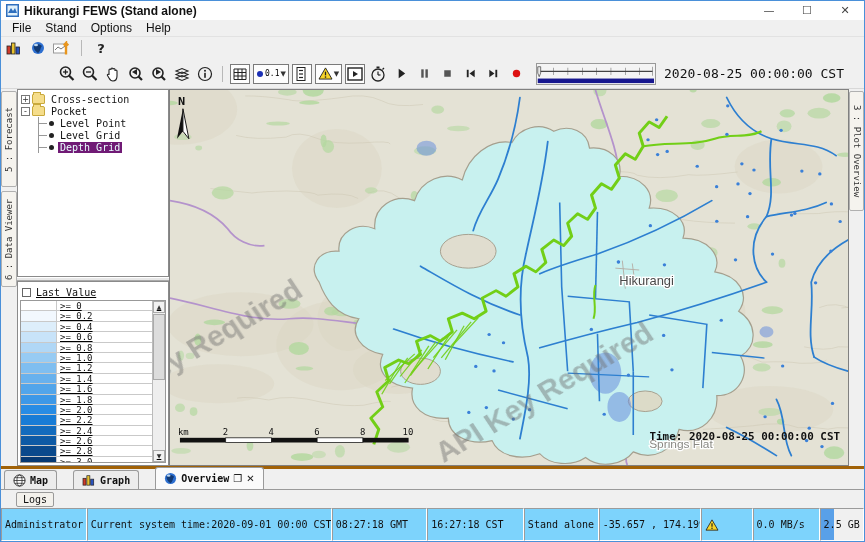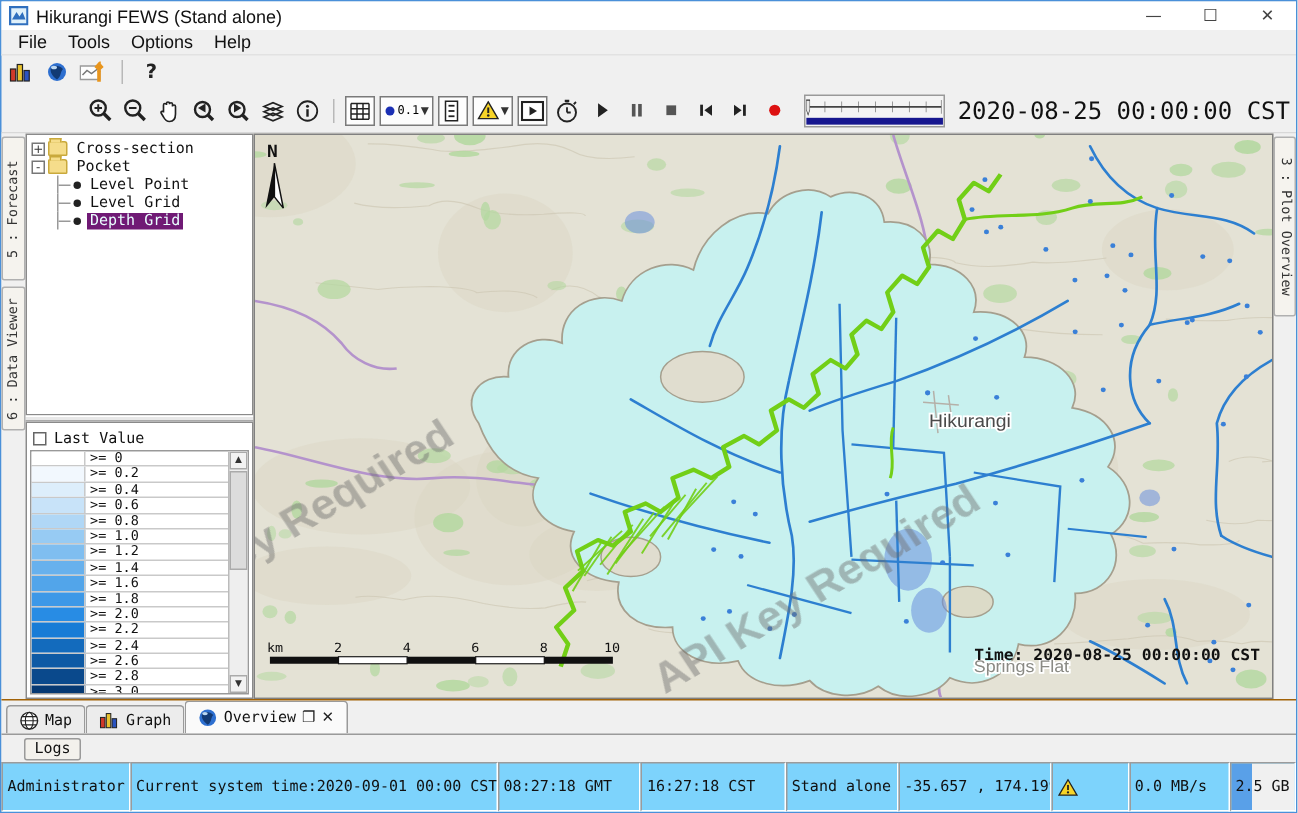--- a/index.html
+++ b/index.html
@@ -3,21 +3,21 @@
 <meta charset="utf-8">
 <style>
   * { margin:0; padding:0; box-sizing:border-box; }
   html,body { width:865px; height:542px; overflow:hidden; }
   body { font-family:"DejaVu Sans Mono", monospace; font-size:11px; background:#f0f0f0; }
   .window { width:865px; height:542px; display:flex; flex-direction:column; border:1px solid #4a90d9; background:#f0f0f0; }
 
   
   .titlebar { height:19px; background:#ffffff; display:flex; align-items:center; padding-left:5px; font-family:"Liberation Sans", sans-serif; font-size:12px; flex:0 0 auto; }
   .app-icon { width:13px; height:13px; margin-right:5px; flex:0 0 auto; }
-  .title-text { color:#111; }
+  .title-text { color:#111;font-weight:bold; }
   .win-controls { margin-left:auto; display:flex; height:100%; }
   .win-btn { width:38px; height:100%; display:flex; align-items:center; justify-content:center; color:#444; font-size:11px; font-family:"DejaVu Sans", sans-serif; cursor:default; }
 
   
   .menubar { height:17px; background:#f0f0f0; display:flex; align-items:flex-end; gap:0; padding-left:4px; font-family:"Liberation Sans", sans-serif; font-size:12px; border-bottom:1px solid #e2e2e2; flex:0 0 auto; }
   .menu-item { padding:1px 7px; color:#111; }
 
   
   .toolbar1 { height:22px; display:flex; align-items:center; padding-left:4px; gap:6px; flex:0 0 auto; }
   .tb-icon { width:18px; height:16px; display:flex; align-items:center; justify-content:center; }
@@ -26,21 +26,21 @@
 
   
   .toolbar2 { height:30px; display:flex; align-items:center; flex:0 0 auto; border-bottom:1px solid #d8d8d8; }
   .tb2-icons { display:flex; align-items:center; gap:3px; margin-left:56px; }
   .mapbtn { width:20px; height:20px; display:flex; align-items:center; justify-content:center; }
   .boxed { border:1px solid #7a7a7a; background:#fdfdfd; }
   .dd { display:flex; align-items:center; gap:1px; padding:0 2px; width:auto; }
   .caret { font-size:7px; color:#333; font-family:"DejaVu Sans", sans-serif; }
   .timeline { flex:1 1 auto; height:22px; margin:0 8px 0 10px; border:1px solid #999; background:#f4f4f4; position:relative; max-width:320px; }
   .timeline svg { display:block; width:100%; height:100%; }
-  .tb2-date { font-size:16px; color:#111; white-space:nowrap; margin-right:4px; }
+  .tb2-date { font-size:13px; color:#111; white-space:nowrap; margin-right:20px; }
 
   
   .main { flex:1 1 auto; display:flex; min-height:0; }
   .vtabs { width:16px; flex:0 0 auto; display:flex; flex-direction:column; gap:4px; padding-top:2px; background:#f0f0f0; }
   .vtab { background:#f5f3ee; border:1px solid #b0b0b0; border-radius:2px; font-size:9px; color:#333; padding:6px 1px; display:flex; align-items:center; justify-content:center; }
   .vtab-left { writing-mode:vertical-rl; transform:rotate(180deg); height:96px; }
   .vtab-right { writing-mode:vertical-rl; height:120px; }
 
   .leftpanel { width:152px; flex:0 0 auto; display:flex; flex-direction:column; background:#f0f0f0; }
   .treepanel { height:204px; background:#fff; border:1px solid #8a8a8a; overflow:hidden; padding-top:3px; }
@@ -49,37 +49,37 @@
   .folder { width:13px; height:10px; background:#f5dd8b; border:1px solid #c9a93c; border-radius:1px 2px 1px 1px; position:relative; margin-right:4px; flex:0 0 auto; }
   .folder::before { content:""; position:absolute; top:-3px; left:0; width:6px; height:2px; background:#f5dd8b; border:1px solid #c9a93c; border-bottom:none; }
   .tree-indent { width:14px; flex:0 0 auto; border-right:1px solid #999; height:12px; margin-left:7px; }
   .tree-h { width:8px; border-top:1px solid #999; flex:0 0 auto; }
   .bullet { width:5px; height:5px; background:#222; border-radius:50%; margin:0 4px 0 2px; flex:0 0 auto; }
   .tree-label { padding:0 2px; }
   .tree-label.selected { background:#701a75; color:#eaffff; }
 
   .splitter { height:4px; background:#e8e8e8; border-top:1px solid #fff; border-bottom:1px solid #aaa; flex:0 0 auto; }
 
-  .legendpanel { flex:1 1 auto; background:#fff; border:1px solid #8a8a8a; display:flex; flex-direction:column; overflow:hidden; padding:2px; }
+  .legendpanel { flex:1 1 auto; background:#fff; border:1px solid #8a8a8a; display:flex; flex-direction:column; overflow:hidden; padding:2px;text-decoration:underline; }
   .lv-row { display:flex; align-items:center; height:16px; flex:0 0 auto; font-size:10px; color:#111; }
   .checkbox { width:9px; height:9px; border:1px solid #666; background:#fff; margin:0 5px 0 2px; flex:0 0 auto; }
   .legend-list { flex:1 1 auto; border:1px solid #999; display:flex; overflow:hidden; }
   .legend-rows { flex:1 1 auto; display:flex; flex-direction:column; }
   .legend-row { display:flex; height:10.4px; flex:0 0 auto; border-bottom:1px solid #c9c9c9; }
   .legend-swatch { width:36px; flex:0 0 auto; border-right:1px solid #c9c9c9; }
   .legend-label { font-size:9px; color:#111; padding-left:3px; line-height:10px; white-space:nowrap; }
   .scrollbar { width:13px; flex:0 0 auto; background:#eee; border-left:1px solid #bbb; display:flex; flex-direction:column; justify-content:space-between; }
   .sb-btn { height:12px; background:#f2f2f2; border:1px solid #aaa; font-size:6px; text-align:center; line-height:10px; color:#333; font-family:"DejaVu Sans", sans-serif; }
   .sb-thumb { height:66px; background:#dcdcdc; border:1px solid #aaa; margin-top:1px; }
 
   .map-area { flex:1 1 auto; position:relative; border:1px solid #808080; background:#e4e2d5; overflow:hidden; }
   .map-area svg.mapsvg { display:block; width:100%; height:100%; }
 
   
-  .tabbar { height:23px; display:flex; align-items:flex-end; gap:0; padding-left:3px; background:#f0f0f0; border-top:1px solid #a16207; flex:0 0 auto; }
+  .tabbar { height:23px; display:flex; align-items:flex-end; gap:16px; padding-left:3px; background:#f0f0f0; border-top:3px solid #a16207; flex:0 0 auto;font-weight:bold; }
   .btab { height:19px; display:flex; align-items:center; gap:4px; padding:0 8px; background:#ececec; border:1px solid #9a9a9a; border-bottom:none; border-radius:3px 3px 0 0; font-size:10px; color:#111; }
   .btab.active { height:22px; background:#fafafa; }
   .tabglyph { font-size:10px; color:#222; font-family:"DejaVu Sans", sans-serif; }
   .logsrow { height:19px; background:#f0f0f0; border-top:1px solid #9a9a9a; display:flex; align-items:center; padding-left:15px; flex:0 0 auto; }
   .logsbtn { height:15px; padding:0 6px; background:#f3f1ec; border:1px solid #9a9a9a; border-radius:2px; font-size:10px; display:flex; align-items:center; color:#111; }
 
   
   .statusbar { height:33px; display:flex; flex:0 0 auto; background:#7dd3fc; font-size:10px; color:#111; }
   .seg { border:1px solid; border-color:#9b9b9b #ffffff #ffffff #9b9b9b; display:flex; align-items:center; padding:0 3px; white-space:nowrap; overflow:hidden; }
   .seg-user { width:87px; }
@@ -106,21 +106,21 @@
     <span class="title-text">Hikurangi FEWS  (Stand alone)</span>
     <div class="win-controls">
       <div class="win-btn">—</div>
       <div class="win-btn">☐</div>
       <div class="win-btn">✕</div>
     </div>
   </div>
 
   <div class="menubar">
     <span class="menu-item">File</span>
-    <span class="menu-item">Tools</span>
+    <span class="menu-item">Stand</span>
     <span class="menu-item">Options</span>
     <span class="menu-item">Help</span>
   </div>
 
   <div class="toolbar1">
     <span class="tb-icon">
       <svg viewBox="0 0 16 14" width="16" height="14">
           <rect x="1" y="5" width="3.5" height="8" fill="#d03a2a" stroke="#222" stroke-width="0.8"></rect>
           <rect x="5.5" y="2" width="3.5" height="11" fill="#e8c22e" stroke="#222" stroke-width="0.8"></rect>
           <rect x="10" y="6" width="3.5" height="7" fill="#2a53c0" stroke="#222" stroke-width="0.8"></rect>

